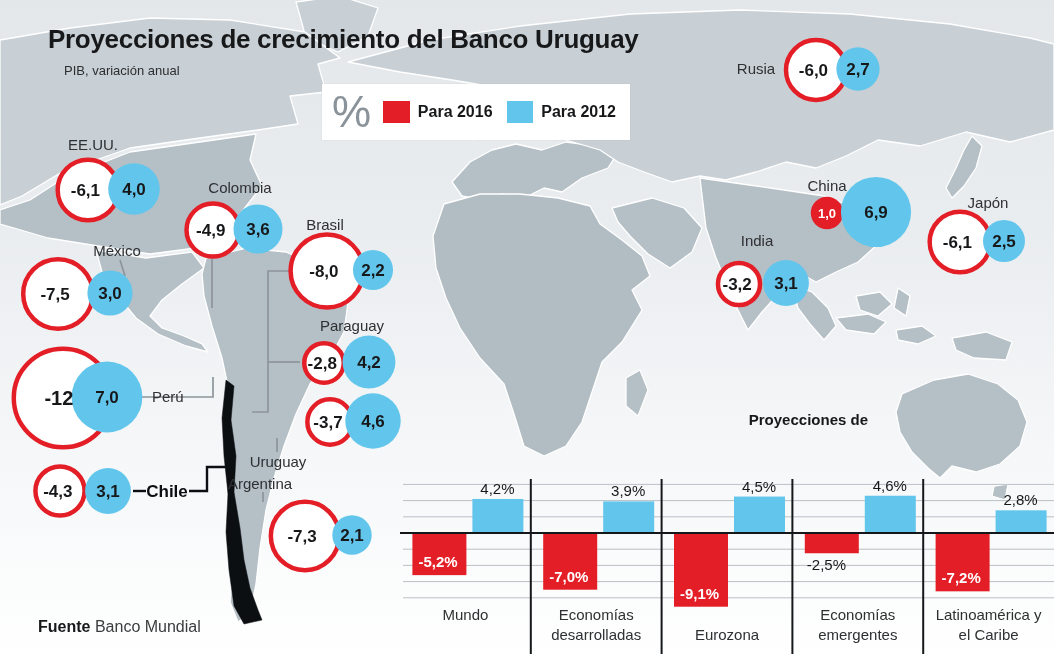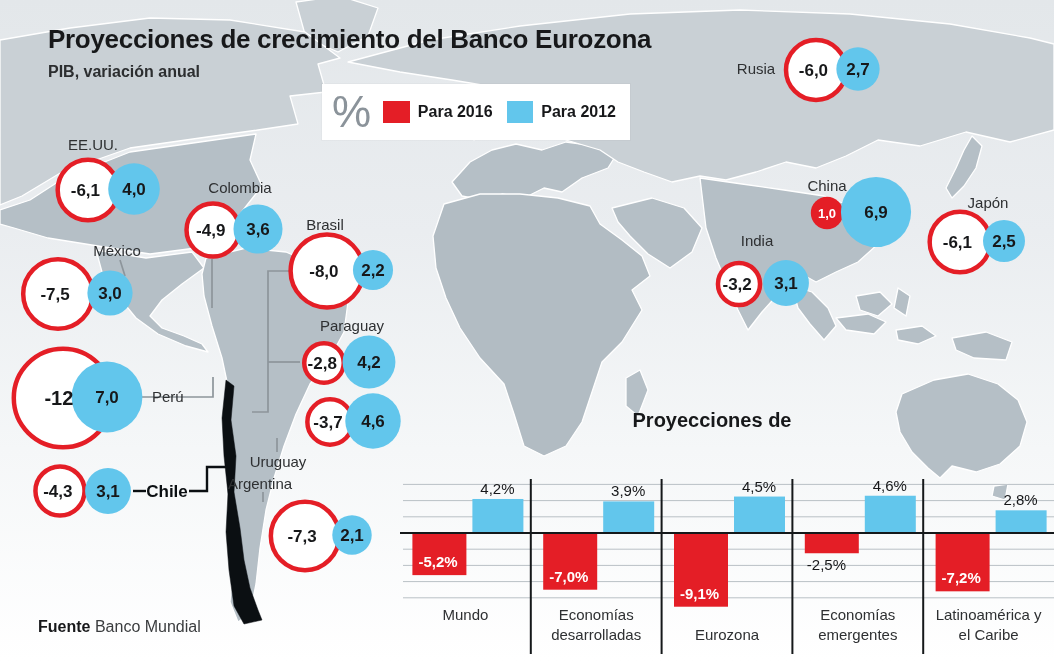--- a/index.html
+++ b/index.html
@@ -5,26 +5,26 @@
   html,body{margin:0;padding:0;background:#777;}
   .stage{
     position:relative;width:1054px;height:661px;overflow:hidden;
     font-family:"Liberation Sans",sans-serif;
     background:linear-gradient(180deg,#e3e7ea 0%,#eaedf0 35%,#f5f7f8 68%,#ffffff 100%);
   }
   .stage *{box-sizing:border-box;}
   svg{position:absolute;left:0;top:0;}
   .abs{position:absolute;}
   .main-title{left:48px;top:24px;font-size:26px;font-weight:bold;color:#17181a;letter-spacing:-0.3px;}
-  .subtitle{left:48px;top:63px;font-size:16px;color:#2c2e30;font-weight:bold;}
+  .subtitle{left:64px;top:63px;font-size:13px;color:#2c2e30;}
   .legend-box{left:322px;top:84px;width:308px;height:56px;background:#ffffff;display:flex;align-items:center;box-shadow:0 0 0 1px rgba(0,0,0,0.02);}
   .legend-pct{font-size:44px;color:#8b939a;margin:0 12px 0 10px;line-height:1;}
   .legend-swatch{width:38px;height:22px;display:inline-block;margin-right:8px;}
   .legend-label{font-size:16px;font-weight:bold;color:#17181a;margin-right:14px;white-space:nowrap;}
-  .chart-title{left:532px;top:408px;width:360px;text-align:center;font-size:20px;font-weight:bold;color:#17181a;line-height:24px;}
+  .chart-title{left:508px;top:408px;width:360px;text-align:right;font-size:15px;font-weight:bold;color:#17181a;line-height:24px;}
   .source-line{left:38px;top:618px;font-size:16px;color:#3a3c3e;}
   .source-line b{color:#17181a;}
 </style>
 </head>
 <body>
 
 <div class="stage">
 
   <svg width="1054" height="661" viewBox="0 0 1054 661">
     <g stroke="#ffffff" stroke-width="1.3" stroke-linejoin="round">
@@ -124,21 +124,21 @@
       <text x="737.1408" y="290.12" text-anchor="middle" font-size="17" font-weight="bold" fill="#17181a">-3,2</text>
       <text x="786" y="289.12" text-anchor="middle" font-size="17" font-weight="bold" fill="#17181a">3,1</text>
       <text x="757" y="246" text-anchor="middle" font-size="15" font-weight="normal" fill="#2e3032">India</text>
       <circle cx="960" cy="242" r="30.319999999999997" fill="#ffffff" stroke="#e41e26" stroke-width="4.5"></circle>
       <circle cx="1004" cy="241" r="21" fill="#62c6ec"></circle>
       <text x="957.3984" y="248.12" text-anchor="middle" font-size="17" font-weight="bold" fill="#17181a">-6,1</text>
       <text x="1004" y="247.12" text-anchor="middle" font-size="17" font-weight="bold" fill="#17181a">2,5</text>
       <text x="988" y="208" text-anchor="middle" font-size="15" font-weight="normal" fill="#2e3032">Japón</text>
     </svg>
 
-  <div class="abs main-title">Proyecciones de crecimiento del Banco Eurozona</div>
+  <div class="abs main-title">Proyecciones de crecimiento del Banco Uruguay</div>
   <div class="abs subtitle">PIB, variación anual</div>
 
   <div class="abs legend-box">
     <span class="legend-pct">%</span>
     <span class="legend-swatch" style="background:#e41e26;"></span>
     <span class="legend-label">Para 2016</span>
     <span class="legend-swatch" style="background:#62c6ec;"></span>
     <span class="legend-label">Para 2012</span>
   </div>
 

